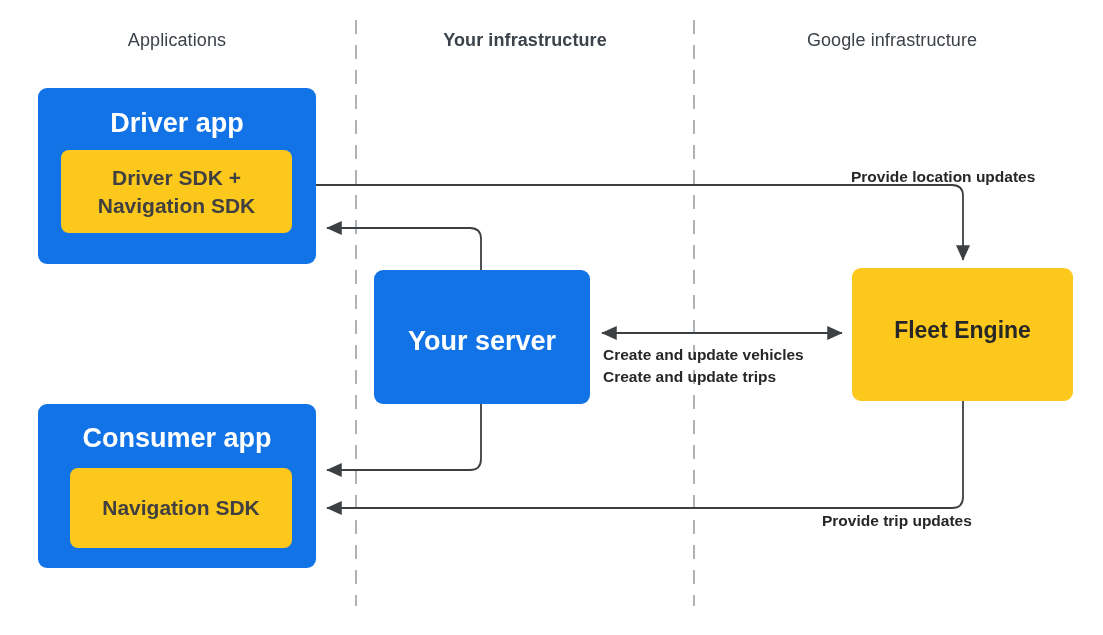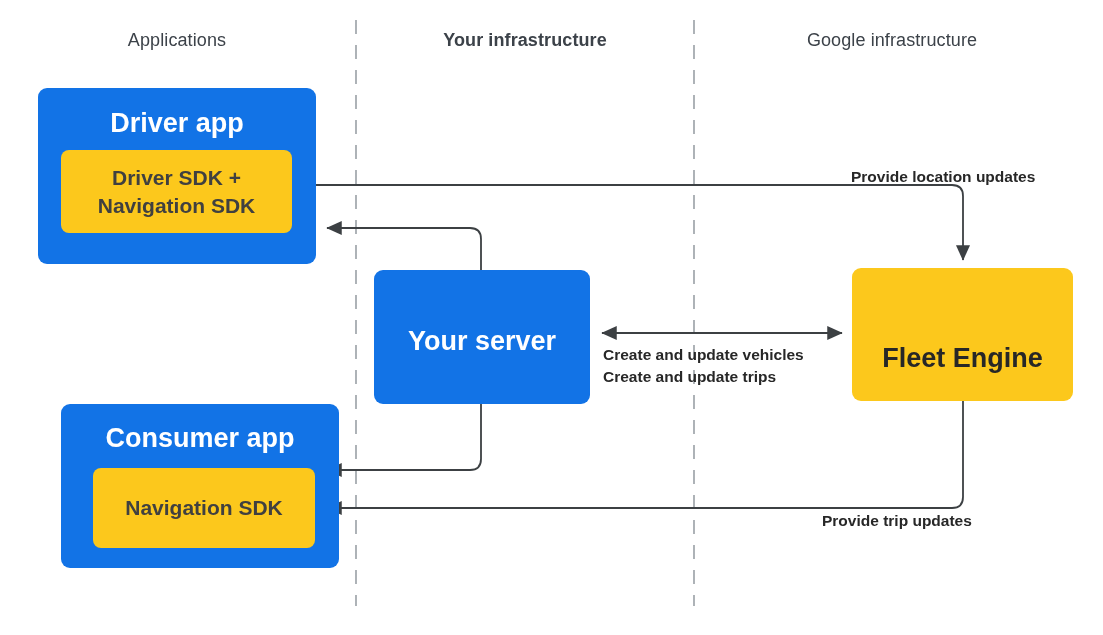--- a/index.html
+++ b/index.html
@@ -55,28 +55,28 @@
     left: 0;
     width: 100%;
     text-align: center;
     font-weight: bold;
     white-space: nowrap;
   }
   .title-on-blue   { color: #ffffff; }
   .title-on-yellow { color: #272727; }
 
   #node-driver-app   { left: 38px;  top: 88px;  width: 278px; height: 176px; }
-  #node-consumer-app { left: 38px;  top: 404px; width: 278px; height: 164px; margin-left: 23px; }
+  #node-consumer-app { left: 38px;  top: 404px; width: 278px; height: 164px; }
   #node-your-server  { left: 374px; top: 270px; width: 216px; height: 134px; }
   #node-fleet-engine { left: 852px; top: 268px; width: 221px; height: 133px; }
 
   #node-driver-app   .node-title { top: 20px; font-size: 27px; }
   #node-consumer-app .node-title { top: 19px; font-size: 27px; }
   #node-your-server  .node-title { top: 56px; font-size: 27px; }
-  #node-fleet-engine .node-title { top: 49px; font-size: 27px; margin-top: 26px; }
+  #node-fleet-engine .node-title { top: 49px; font-size: 23px; }
 
   
   .sdk-box {
     position: absolute;
     box-sizing: border-box;
     background: #fcc81c;
     border-radius: 8px;
     display: flex;
     flex-direction: column;
     align-items: center;

